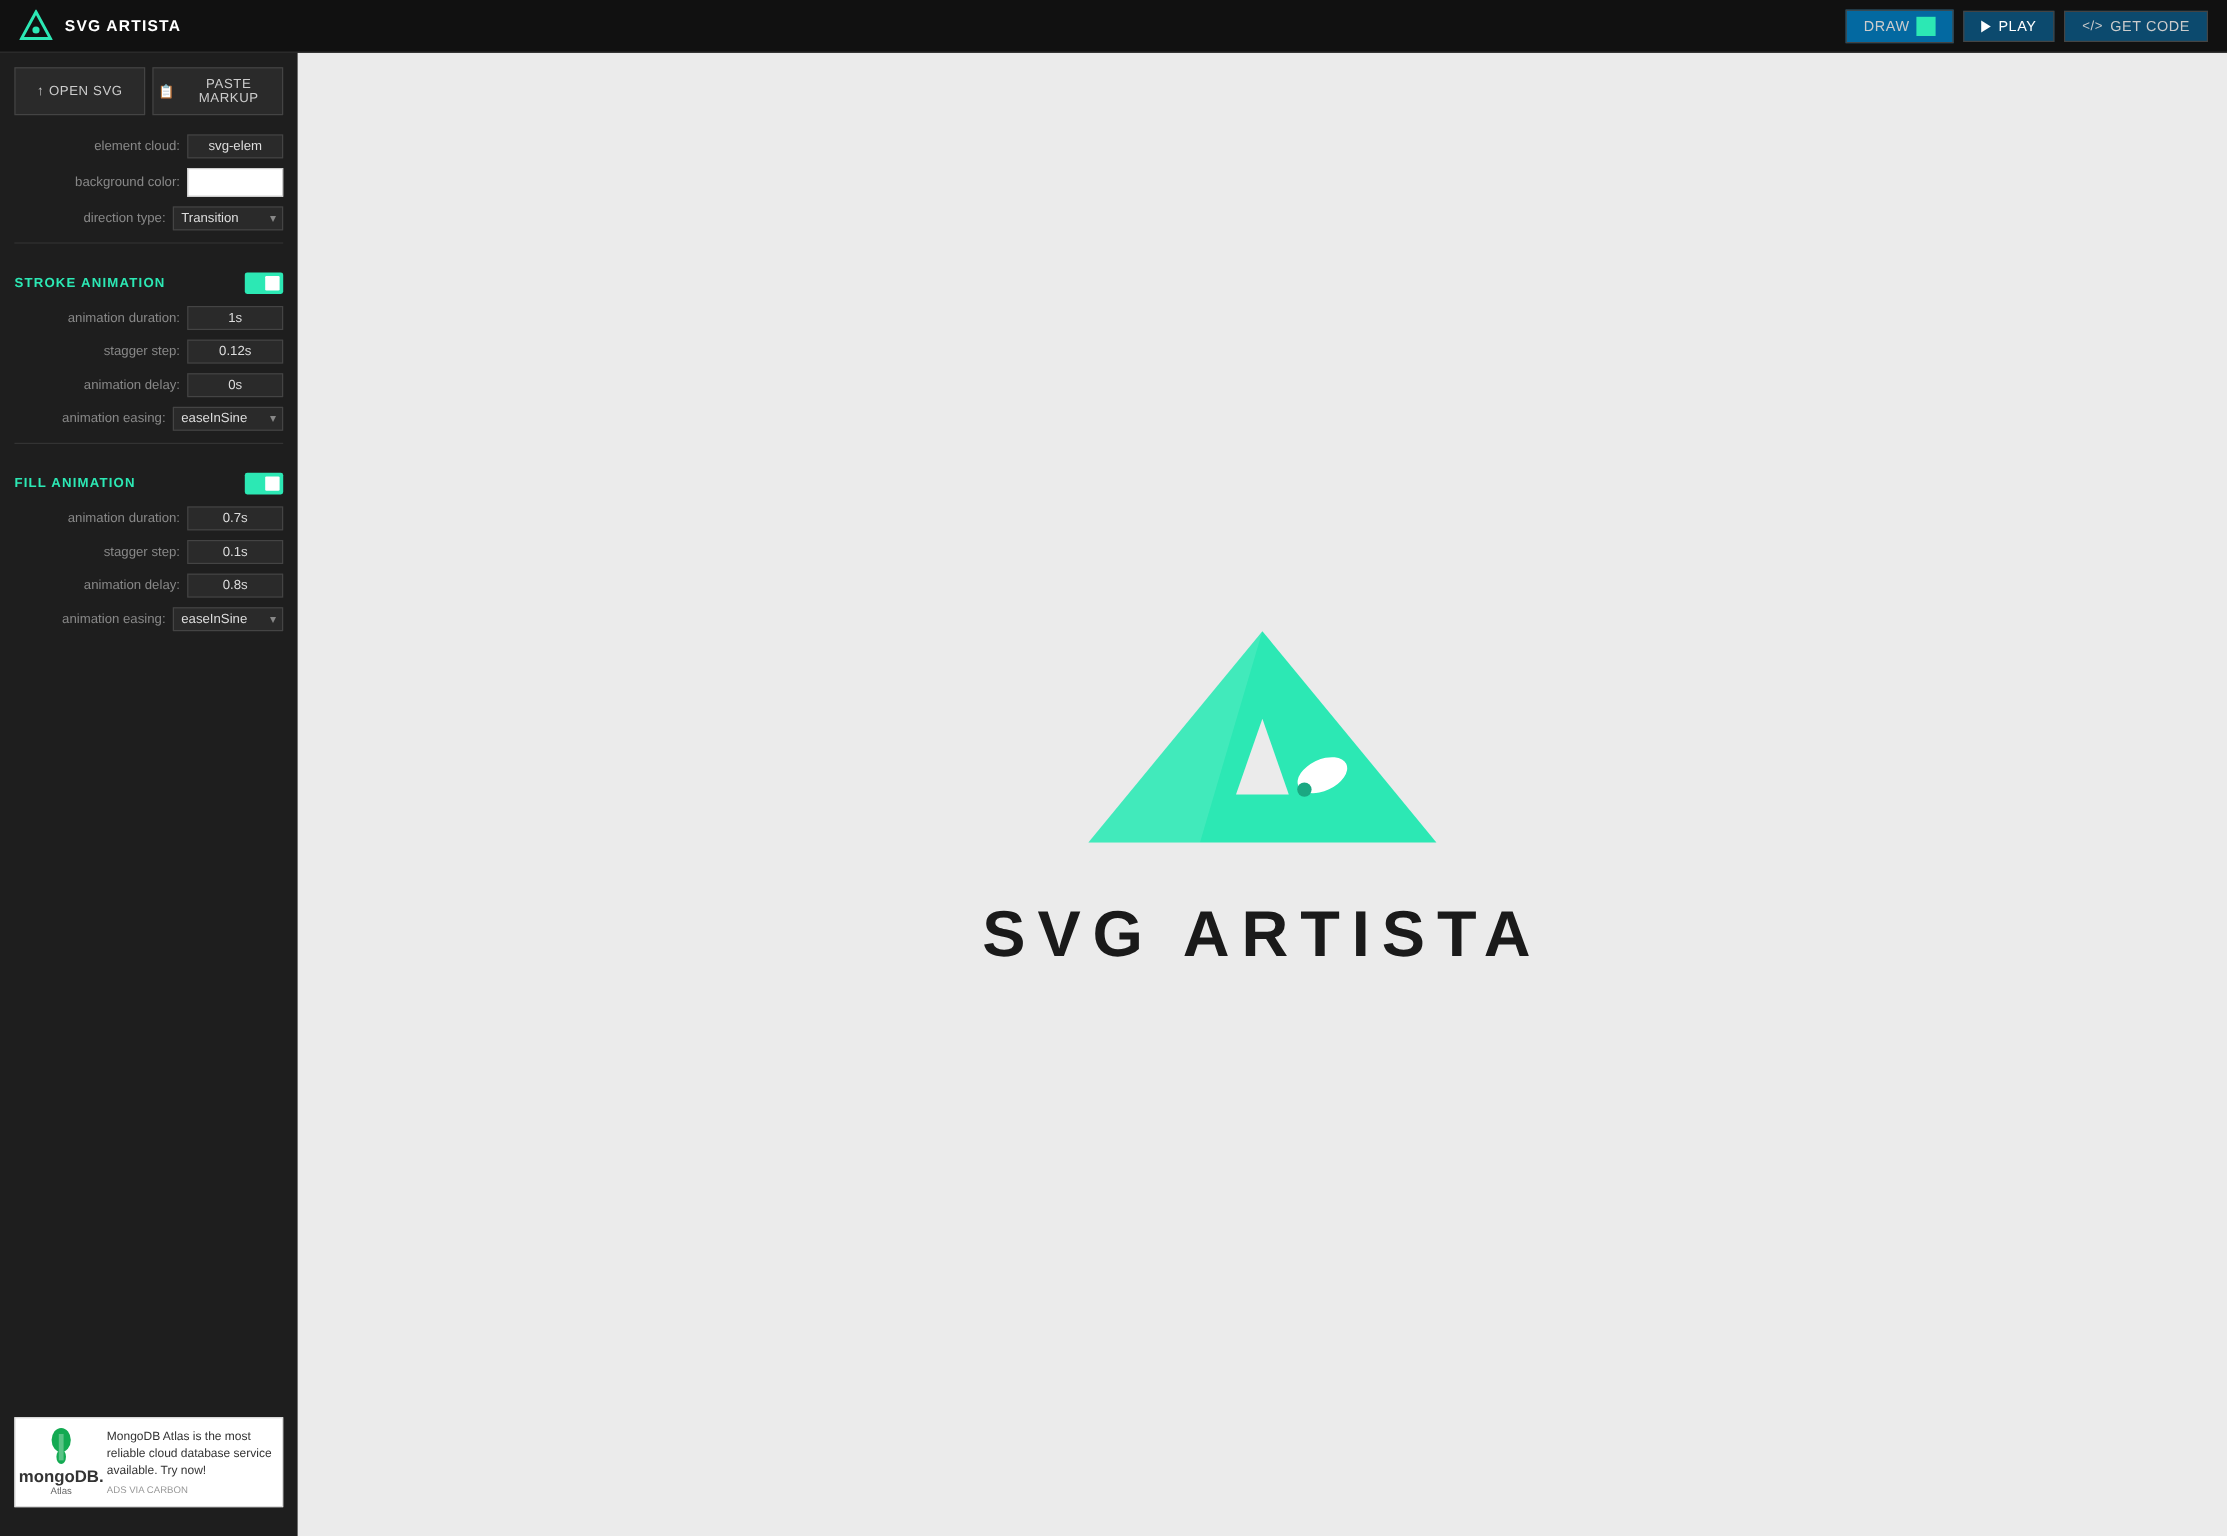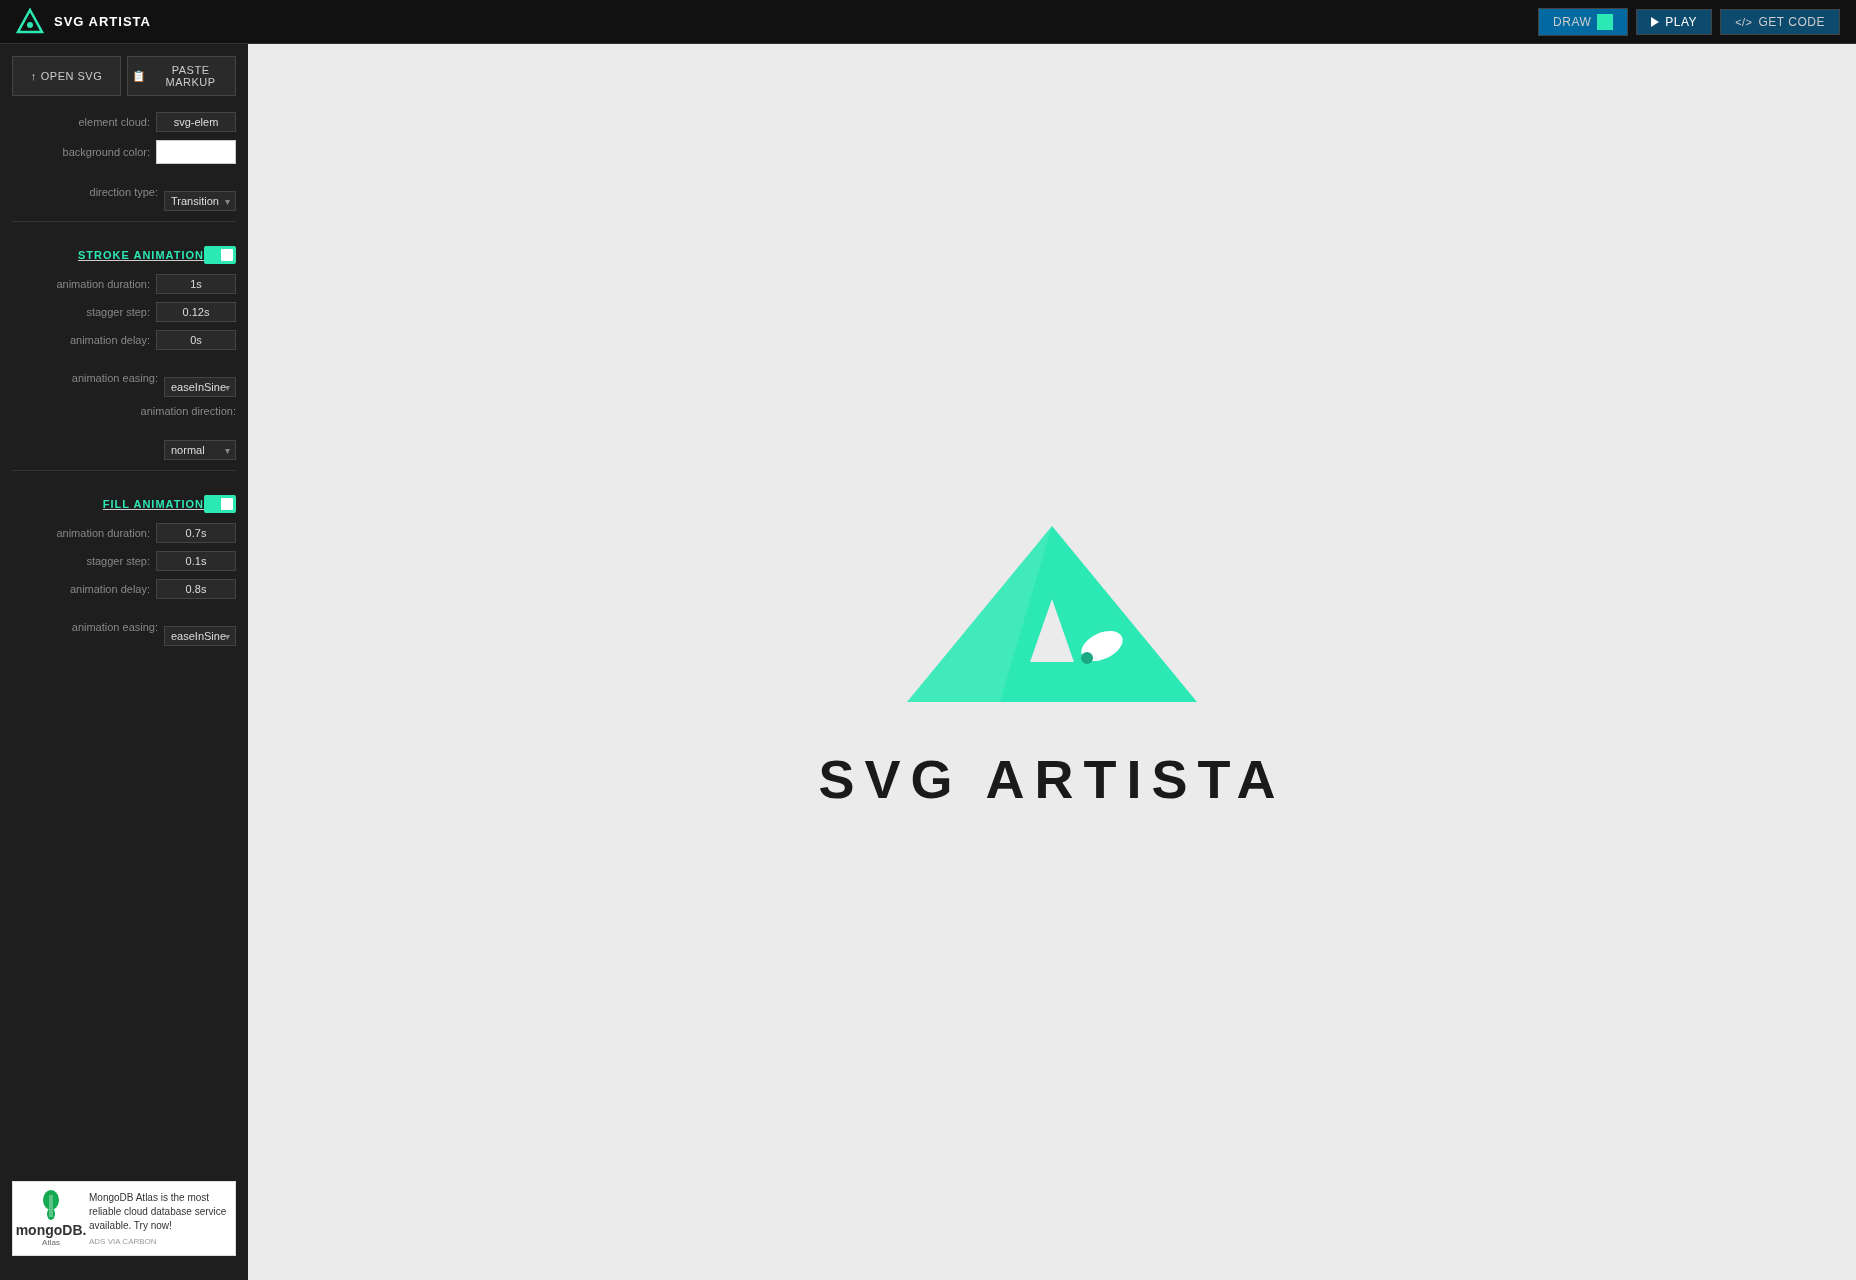--- a/index.html
+++ b/index.html
@@ -95,24 +95,23 @@
     .field-value-white {
       background: #fff;
       border: 1px solid #ccc;
       width: 80px;
       height: 24px;
     }
 
     .section-header {
       display: flex;
       align-items: center;
-      justify-content: flex-end;
+      justify-content: space-between;
       padding: 10px 12px 6px;
       margin-top: 8px;
-      text-decoration: underline;
     }
     .section-title {
       color: #2ce8b4;
       font-size: 11px;
       font-weight: 700;
       letter-spacing: 1px;
       text-transform: uppercase;
     }
     .toggle {
       width: 32px;
@@ -183,22 +182,21 @@
       padding: 3px 6px;
       font-size: 11px;
       width: 80px;
       outline: none;
       cursor: pointer;
       appearance: none;
     }
 
     .select-wrapper {
       position: relative;
-      width: 72px;
-      margin-top: 19px;
+      width: 92px;
     }
     .select-wrapper::after {
       content: '▾';
       position: absolute;
       right: 6px;
       top: 50%;
       transform: translateY(-50%);
       color: #888;
       font-size: 10px;
       pointer-events: none;
@@ -297,30 +295,20 @@
       <span class="field-label">animation easing:</span>
       <div class="select-wrapper">
         <select>
           <option>easeInSine</option>
           <option>linear</option>
           <option>easeInOut</option>
         </select>
       </div>
     </div>
 
-    <div class="field-row" style="flex-direction: column; align-items: flex-end; gap: 4px;">
-      <span class="field-label" style="text-align:right; width:100%;">animation direction:</span>
-      <div class="select-wrapper">
-        <select>
-          <option>normal</option>
-          <option>reverse</option>
-          <option>alternate</option>
-        </select>
-      </div>
-    </div>
 
     <div class="divider"></div>
 
     <div class="section-header">
       <span class="section-title">FILL ANIMATION</span>
       <div class="toggle">
         <div class="toggle-knob"></div>
       </div>
     </div>
 

